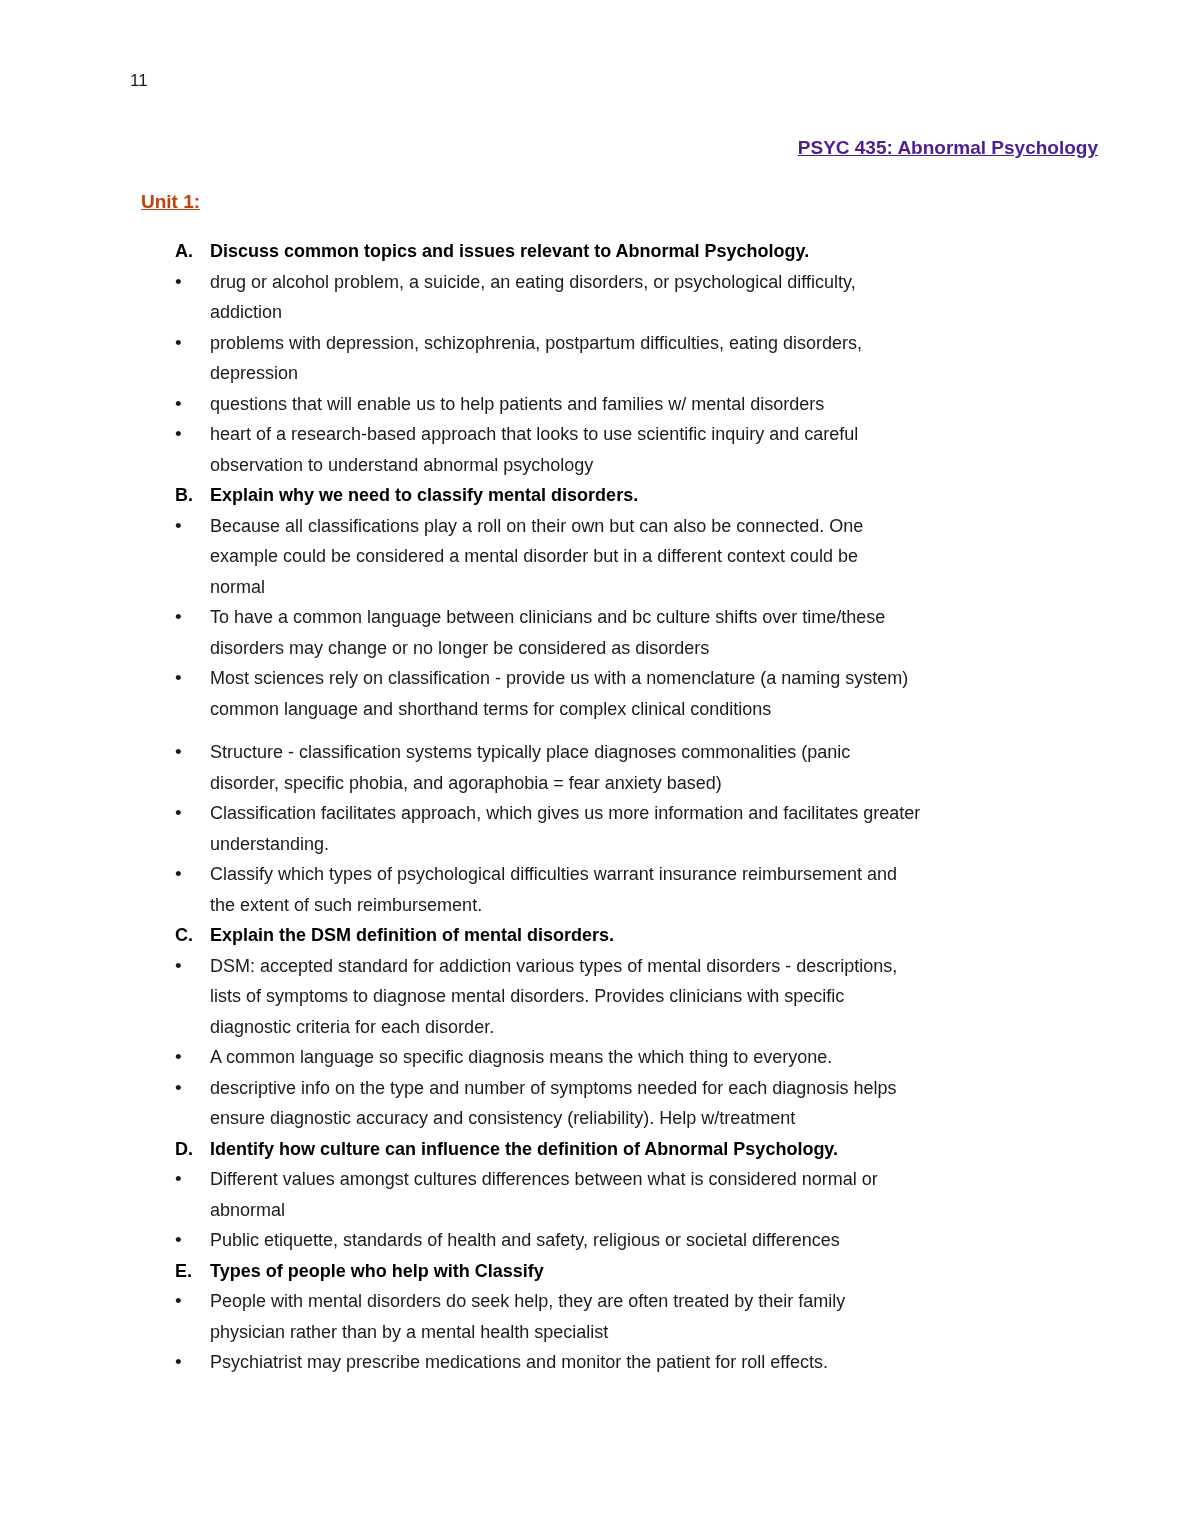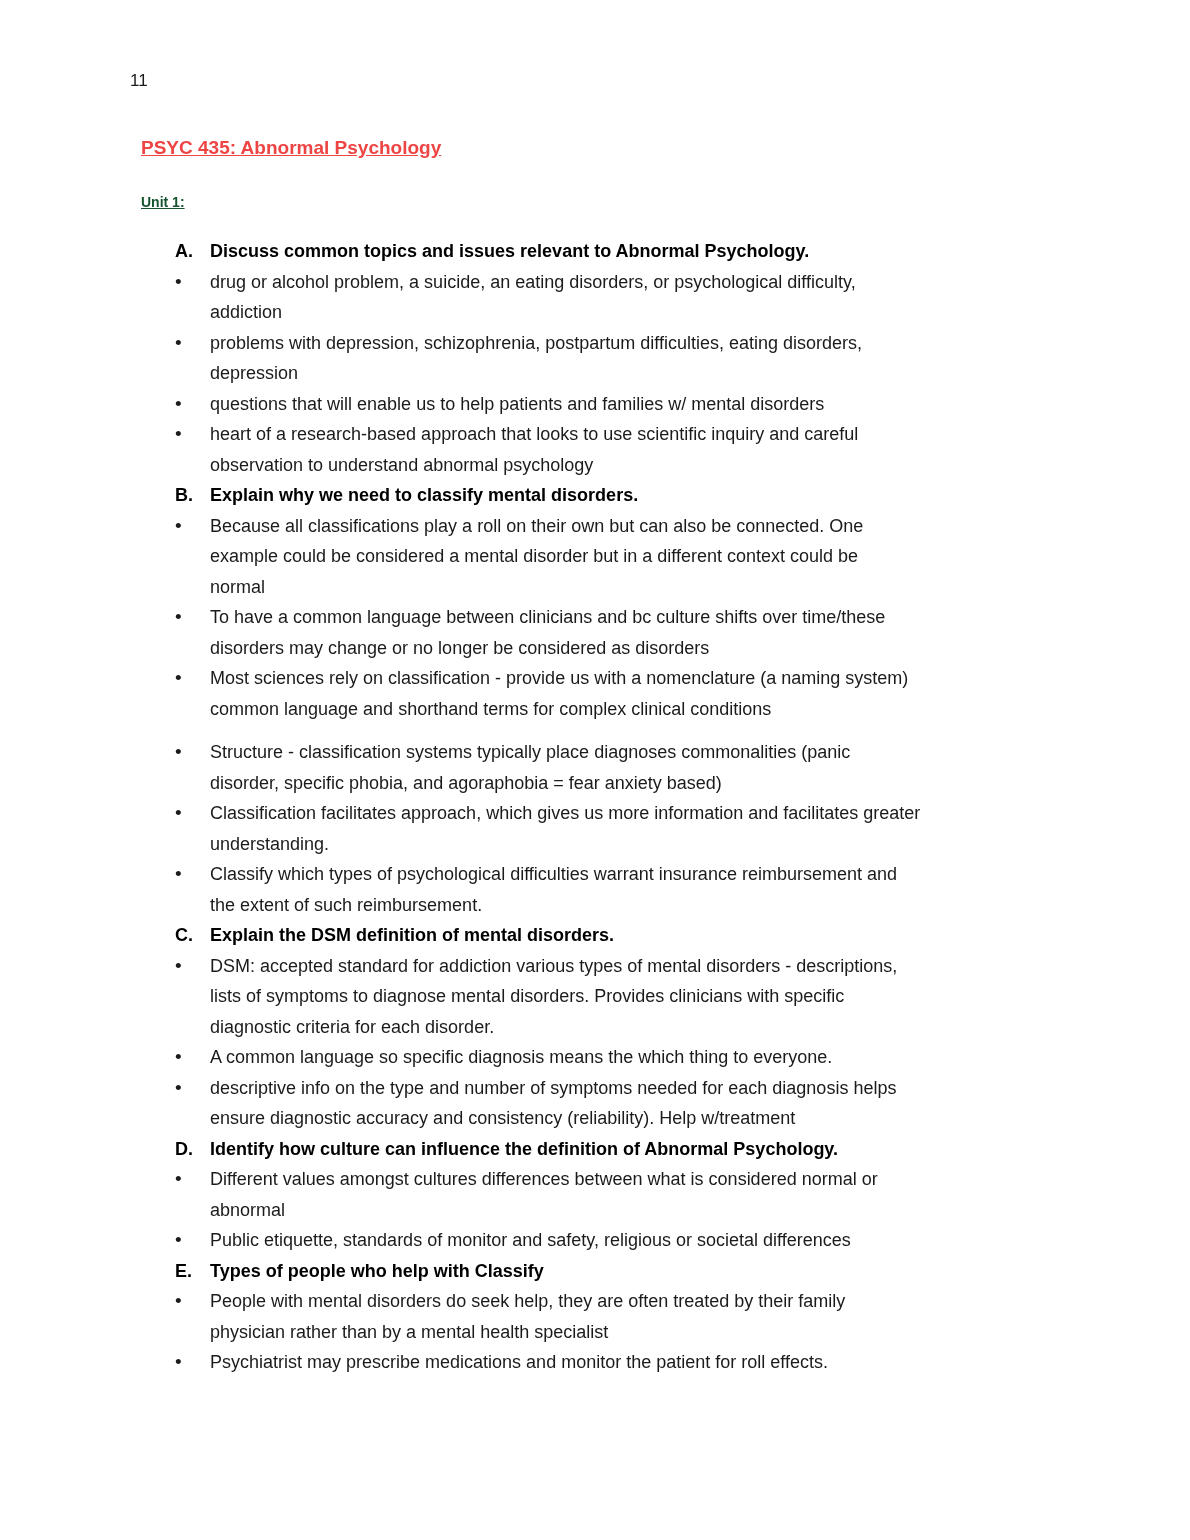--- a/index.html
+++ b/index.html
@@ -21,29 +21,30 @@
   .page-number {
     font-size: 17px;
     line-height: 22px;
     color: #1b1b1b;
   }
   .doc-title {
     margin: 44px 0 0 11px;
     font-size: 19px;
     line-height: 24px;
     font-weight: bold;
-    color: #ef4444;
+    color: #4c1d95;
     text-decoration: underline;
+    text-align: right;
   }
   .doc-subtitle {
     margin: 30px 0 22px 11px;
-    font-size: 14px;
+    font-size: 19px;
     line-height: 24px;
     font-weight: bold;
-    color: #14532d;
+    color: #c2410c;
     text-decoration: underline;
   }
   .outline {
     font-size: 18px;
   }
   .row {
     display: flex;
     align-items: flex-start;
     margin-left: 45px;
     line-height: 30.5px;
@@ -160,21 +161,21 @@
         <span class="marker">D.</span>
         <span class="text">Identify how culture can influence the definition of Abnormal Psychology.</span>
       </div>
       <div class="row">
         <span class="marker bullet">•</span>
         <span class="text">Different values amongst cultures differences between what is considered normal or
 abnormal</span>
       </div>
       <div class="row">
         <span class="marker bullet">•</span>
-        <span class="text">Public etiquette, standards of monitor and safety, religious or societal differences</span>
+        <span class="text">Public etiquette, standards of health and safety, religious or societal differences</span>
       </div>
       <div class="row letter">
         <span class="marker">E.</span>
         <span class="text">Types of people who help with Classify</span>
       </div>
       <div class="row">
         <span class="marker bullet">•</span>
         <span class="text">People with mental disorders do seek help, they are often treated by their family
 physician rather than by a mental health specialist</span>
       </div>

